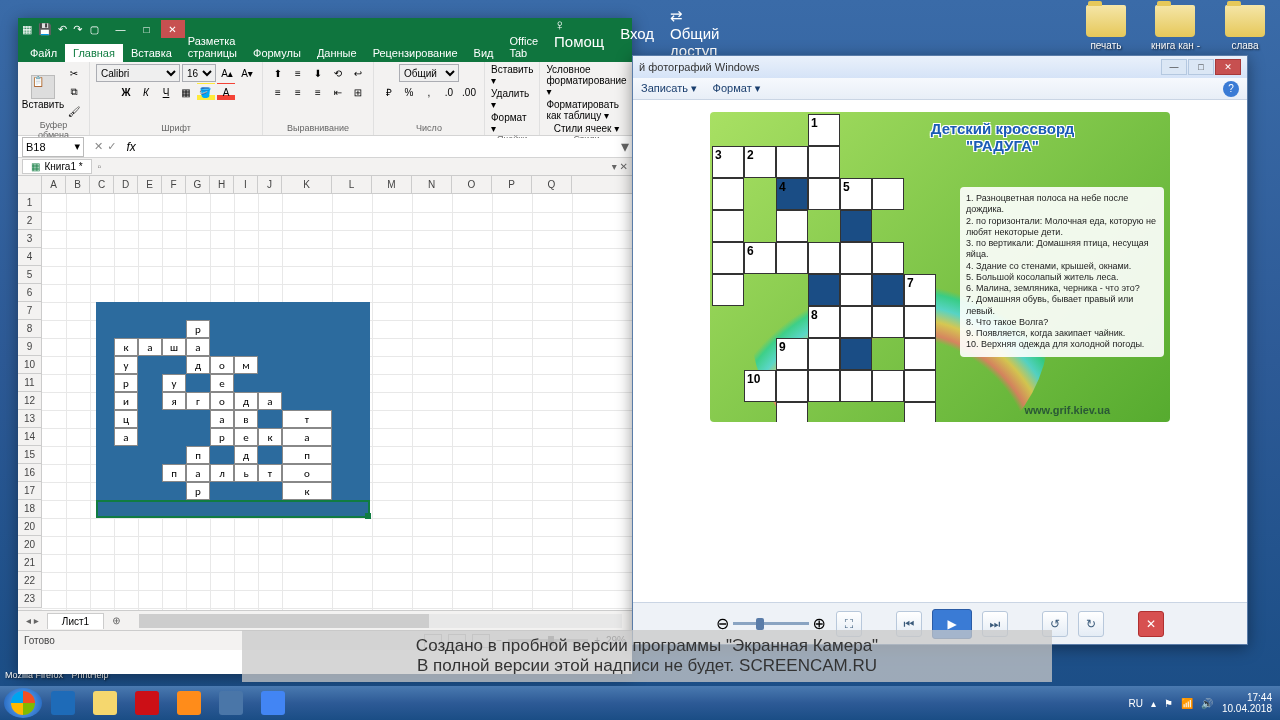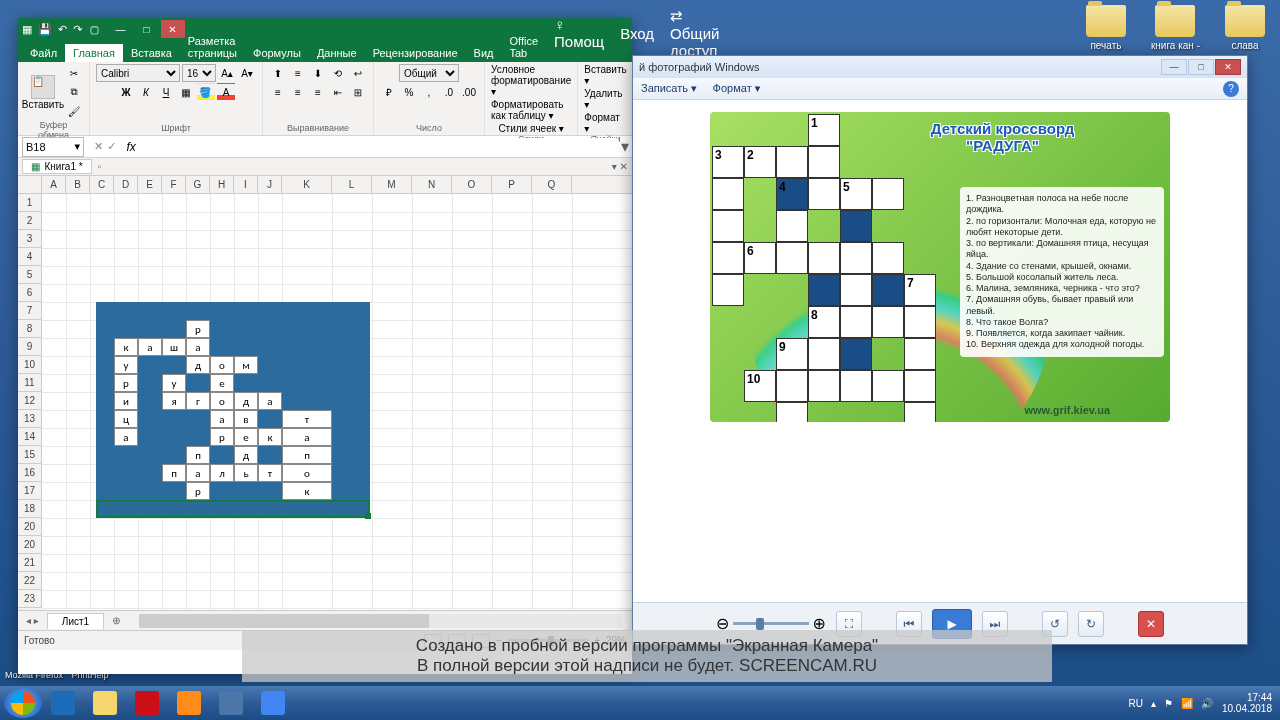--- a/index.html
+++ b/index.html
@@ -230,44 +230,44 @@
             <span class="ib">,</span>
             <span class="ib">.0</span>
             <span class="ib">.00</span>
           </div>
     </div>
         <div class="grp-label">Число</div>
       </div>
     <div class="grp">
         <div class="grp-body stack" style="gap:2px">
       <div class="row">
+            <span>Вставить ▾</span>
+          </div>
+      <div class="row">
+            <span>Удалить ▾</span>
+          </div>
+      <div class="row">
+            <span>Формат ▾</span>
+          </div>
+    </div>
+        <div class="grp-label">Ячейки</div>
+      </div>
+    <div class="grp">
+        <div class="grp-body stack" style="gap:2px">
+      <div class="row">
             <span>Условное форматирование ▾</span>
           </div>
       <div class="row">
             <span>Форматировать как таблицу ▾</span>
           </div>
       <div class="row">
             <span>Стили ячеек ▾</span>
           </div>
     </div>
         <div class="grp-label">Стили</div>
-      </div>
-    <div class="grp">
-        <div class="grp-body stack" style="gap:2px">
-      <div class="row">
-            <span>Вставить ▾</span>
-          </div>
-      <div class="row">
-            <span>Удалить ▾</span>
-          </div>
-      <div class="row">
-            <span>Формат ▾</span>
-          </div>
-    </div>
-        <div class="grp-label">Ячейки</div>
       </div>
     <div class="grp">
         <div class="grp-body stack">
       <div class="row">
             <span class="ib">Σ</span>
             <span class="ib">ᵃ</span>
           </div>
       <div class="row">
             <span class="ib">⬇</span>
             <span class="ib">🔍</span>

